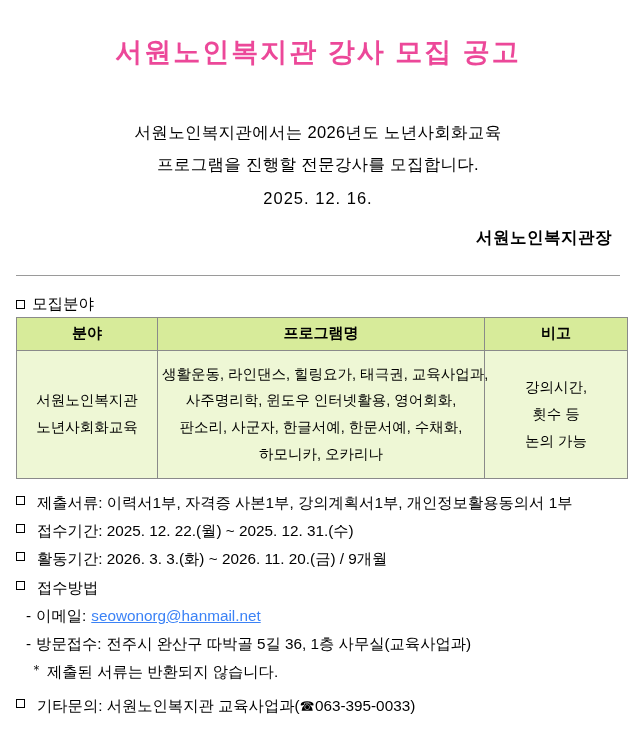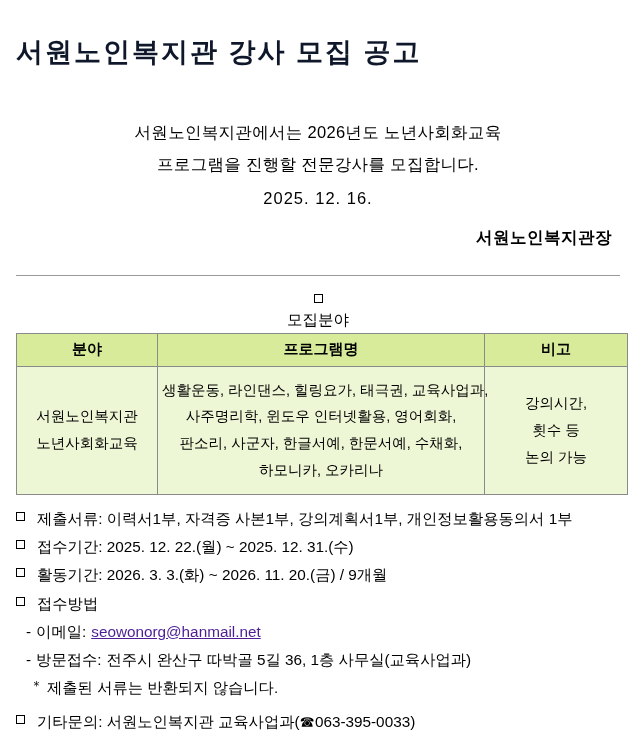--- a/index.html
+++ b/index.html
@@ -16,21 +16,22 @@
     overflow: hidden;
   }
   .page {
     width: 636px;
     height: 755px;
     box-sizing: border-box;
     padding: 0 16px;
     position: relative;
   }
   .title {
-    color: #0f172a;
+    text-align: center;
+    color: #ec4899;
     font-size: 27px;
     font-weight: bold;
     letter-spacing: 2px;
     margin-top: 34px;
     margin-bottom: 0;
     white-space: nowrap;
   }
   .intro {
     margin-top: 46px;
     text-align: center;
@@ -59,21 +60,20 @@
     border: none;
     border-top: 1px solid #9a9a9a;
     margin: 26px 0 0 0;
   }
   .section-head {
     margin-top: 18px;
     font-size: 15.5px;
     display: flex;
     align-items: center;
     gap: 7px;
-    flex-direction: column;
   }
   .box-mark {
     display: inline-block;
     width: 9px;
     height: 9px;
     border: 1.3px solid #000;
     box-sizing: border-box;
   }
   table.recruit {
     margin-top: 2px;
@@ -119,21 +119,21 @@
   .sub-row {
     margin-left: 10px;
     margin-bottom: 5px;
     white-space: nowrap;
     display: flex;
     align-items: flex-start;
     gap: 5px;
   }
   .dash { flex: none; }
   .email-link {
-    color: #4c1d95;
+    color: #3b82f6;
     text-decoration: underline;
   }
   .note-row {
     margin-left: 14px;
     margin-bottom: 6px;
     white-space: nowrap;
     display: flex;
     align-items: flex-start;
     gap: 4px;
   }

